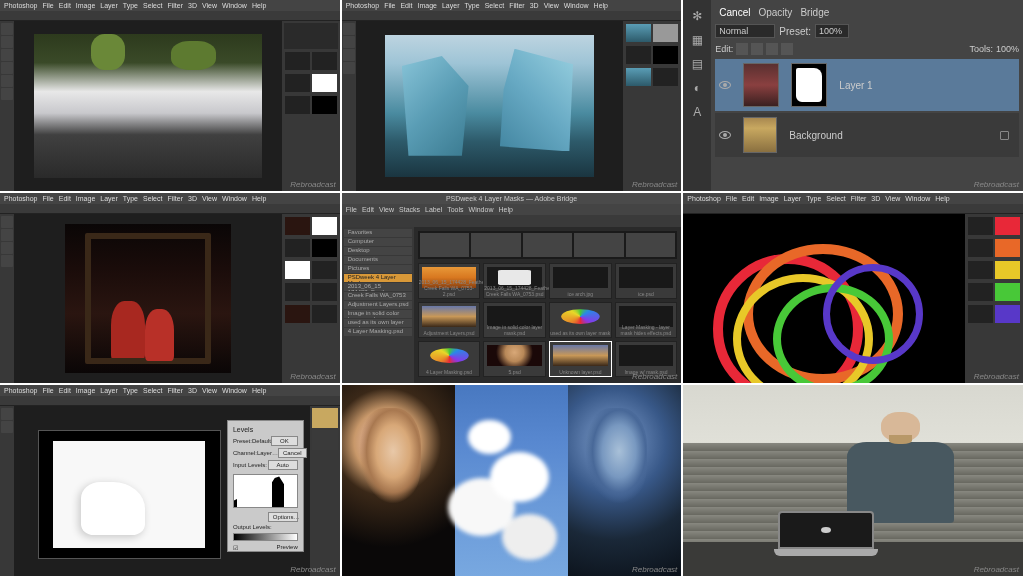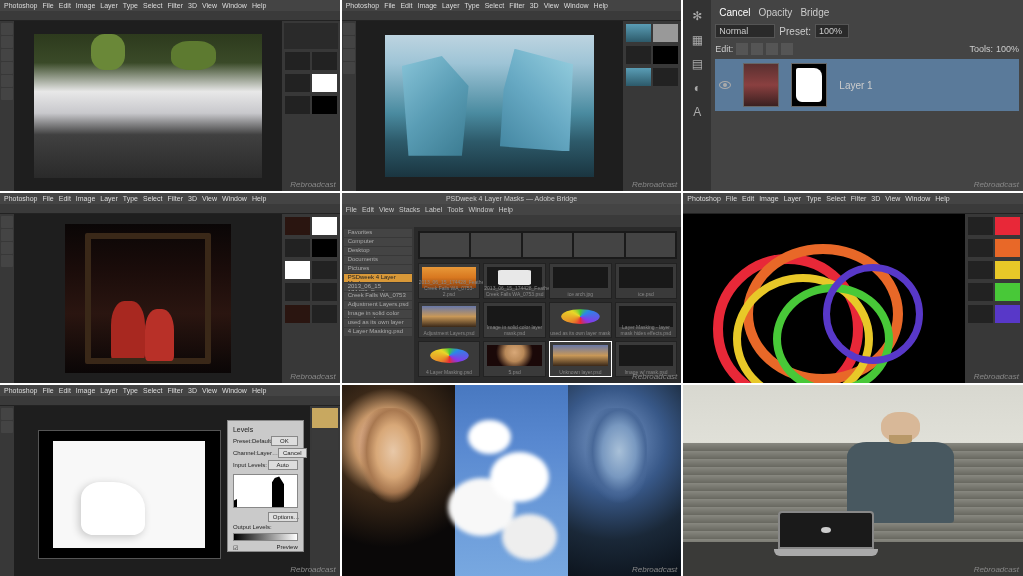--- a/index.html
+++ b/index.html
@@ -263,20 +263,26 @@
           <div class="lock-icon"></div>
           <span style="margin-left:auto">Tools:</span>
           <div class="sel pct"><span>100%</span></div>
         </div>
         <div class="layer-row selected">
           <div class="eye-icon"></div>
           <div class="layer-thumb img1"></div>
           <div class="layer-thumb mask"></div>
           <span class="layer-name">Layer 1</span>
         </div>
+        <div class="layer-row">
+          <div class="eye-icon"></div>
+          <div class="layer-thumb bg bg-big"></div>
+          <span class="layer-name">Background</span>
+          <div class="lock-small"></div>
+        </div>
       </div>
     </div>
     <div class="footer">Rebroadcast</div>
   </div>
 
   <div class="cell">
     <div class="ps-window">
       <div class="menubar">
         <span>Photoshop</span>
           <span>File</span>

